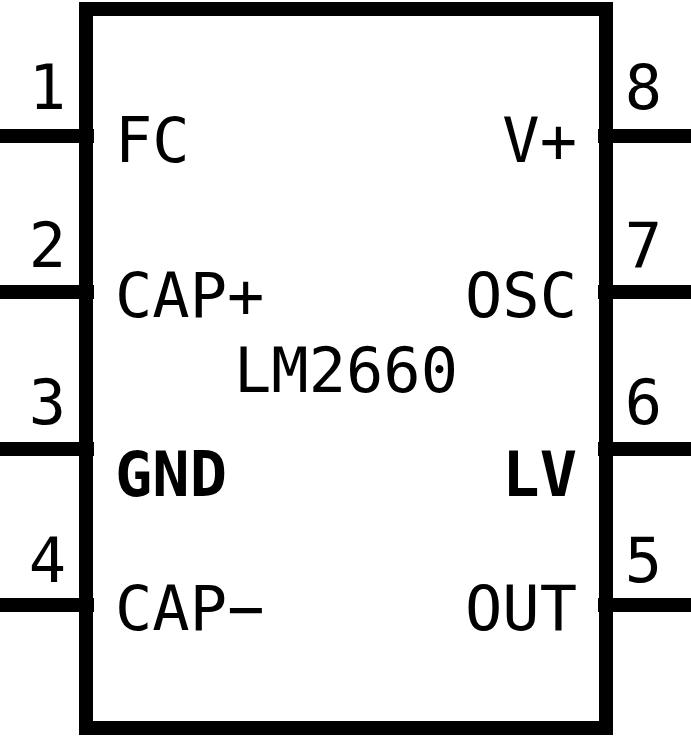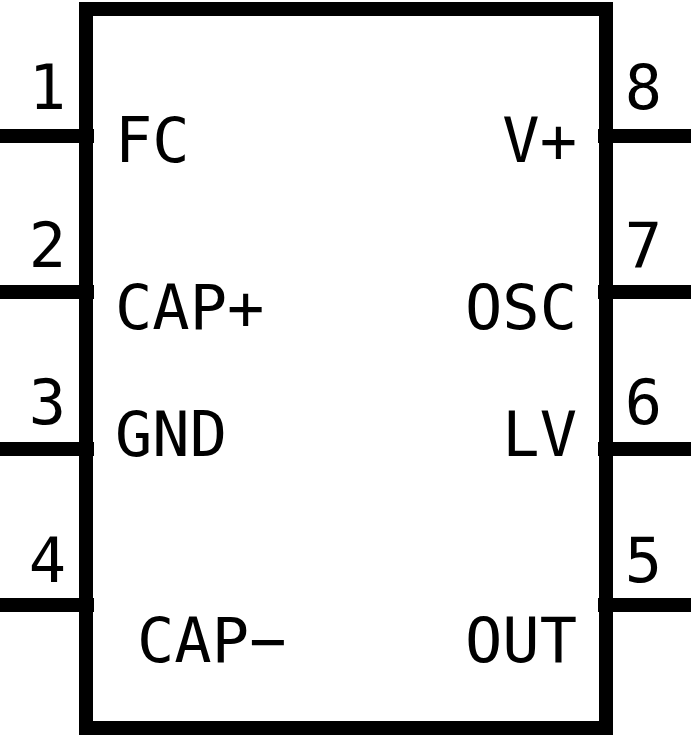--- a/index.html
+++ b/index.html
@@ -55,42 +55,43 @@
 
   .pin-label {
     position: absolute;
     font-size: 62px;
     line-height: 62px;
     white-space: pre;
   }
   .label-left  { left: 115px; text-align: left; }
   .label-right { right: 114px; text-align: right; }
   .row1 .pin-label { top: 110px; text-align: right; }
-  .row2 .pin-label { top: 265px; margin-top: 12px; }
-  .row3 .pin-label { top: 404px; }
-  .row4 .pin-label { top: 610px; margin-left: 22px; }
+  .row2 .pin-label { top: 265px; }
+  .row3 .pin-label { top: 444px; font-weight: bold; }
+  .row4 .pin-label { top: 578px; }
 
   .chip-title {
     position: absolute;
     left: 79px;
     top: 340px;
     width: 534px;
     text-align: center;
     font-size: 62px;
     line-height: 62px;
     white-space: pre;
   }
 </style>
 </head>
 <body>
 
 <div class="canvas">
 
   <div class="chip-body"></div>
 
+  <div class="chip-title">LM2660</div>
 
   <div class="pin-row row1">
     <div class="lead lead-left"></div>
     <div class="pin-num num-left">1</div>
     <div class="pin-label label-left">FC</div>
     <div class="lead lead-right"></div>
     <div class="pin-num num-right">8</div>
     <div class="pin-label label-right">V+</div>
   </div>
 

